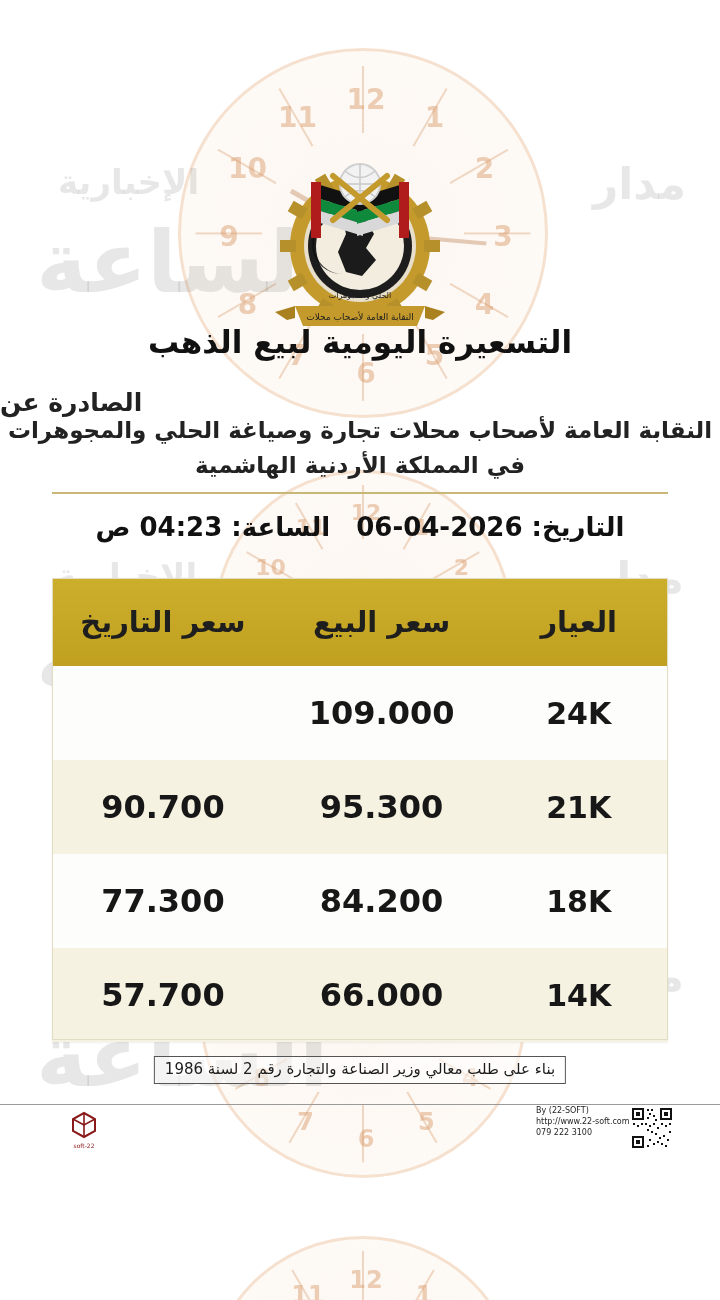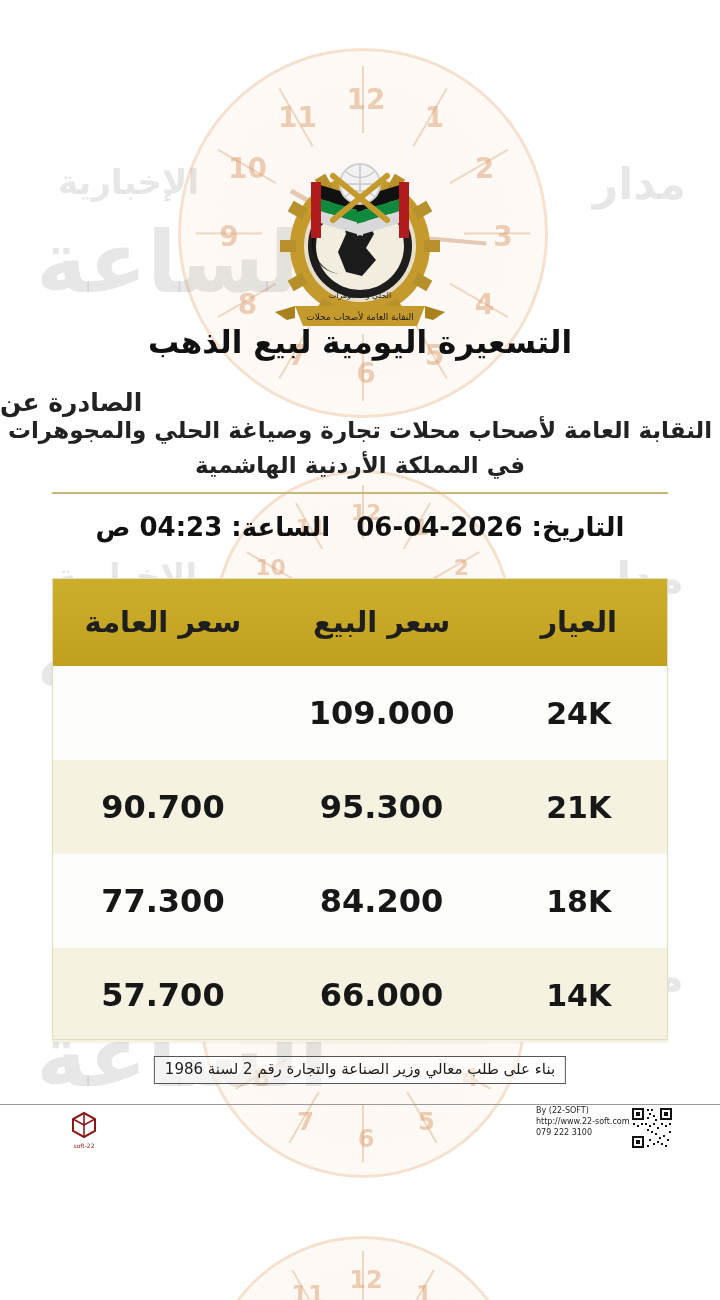--- a/index.html
+++ b/index.html
@@ -457,21 +457,21 @@
     <span class="seg">
       <span>الساعة:</span>
       <span>04:23 ص</span>
     </span>
   </div>
 
   <div class="table">
     <div class="thead">
       <div class="th col-karat">العيار</div>
       <div class="th col-sell">سعر البيع</div>
-      <div class="th col-buy">سعر العامة</div>
+      <div class="th col-buy">سعر التاريخ</div>
     </div>
 
     <div class="trow">
       <div class="td karat col-karat">24K</div>
       <div class="td col-sell">109.000</div>
     </div>
 
     <div class="trow alt">
       <div class="td karat col-karat">21K</div>
       <div class="td col-sell">95.300</div>

